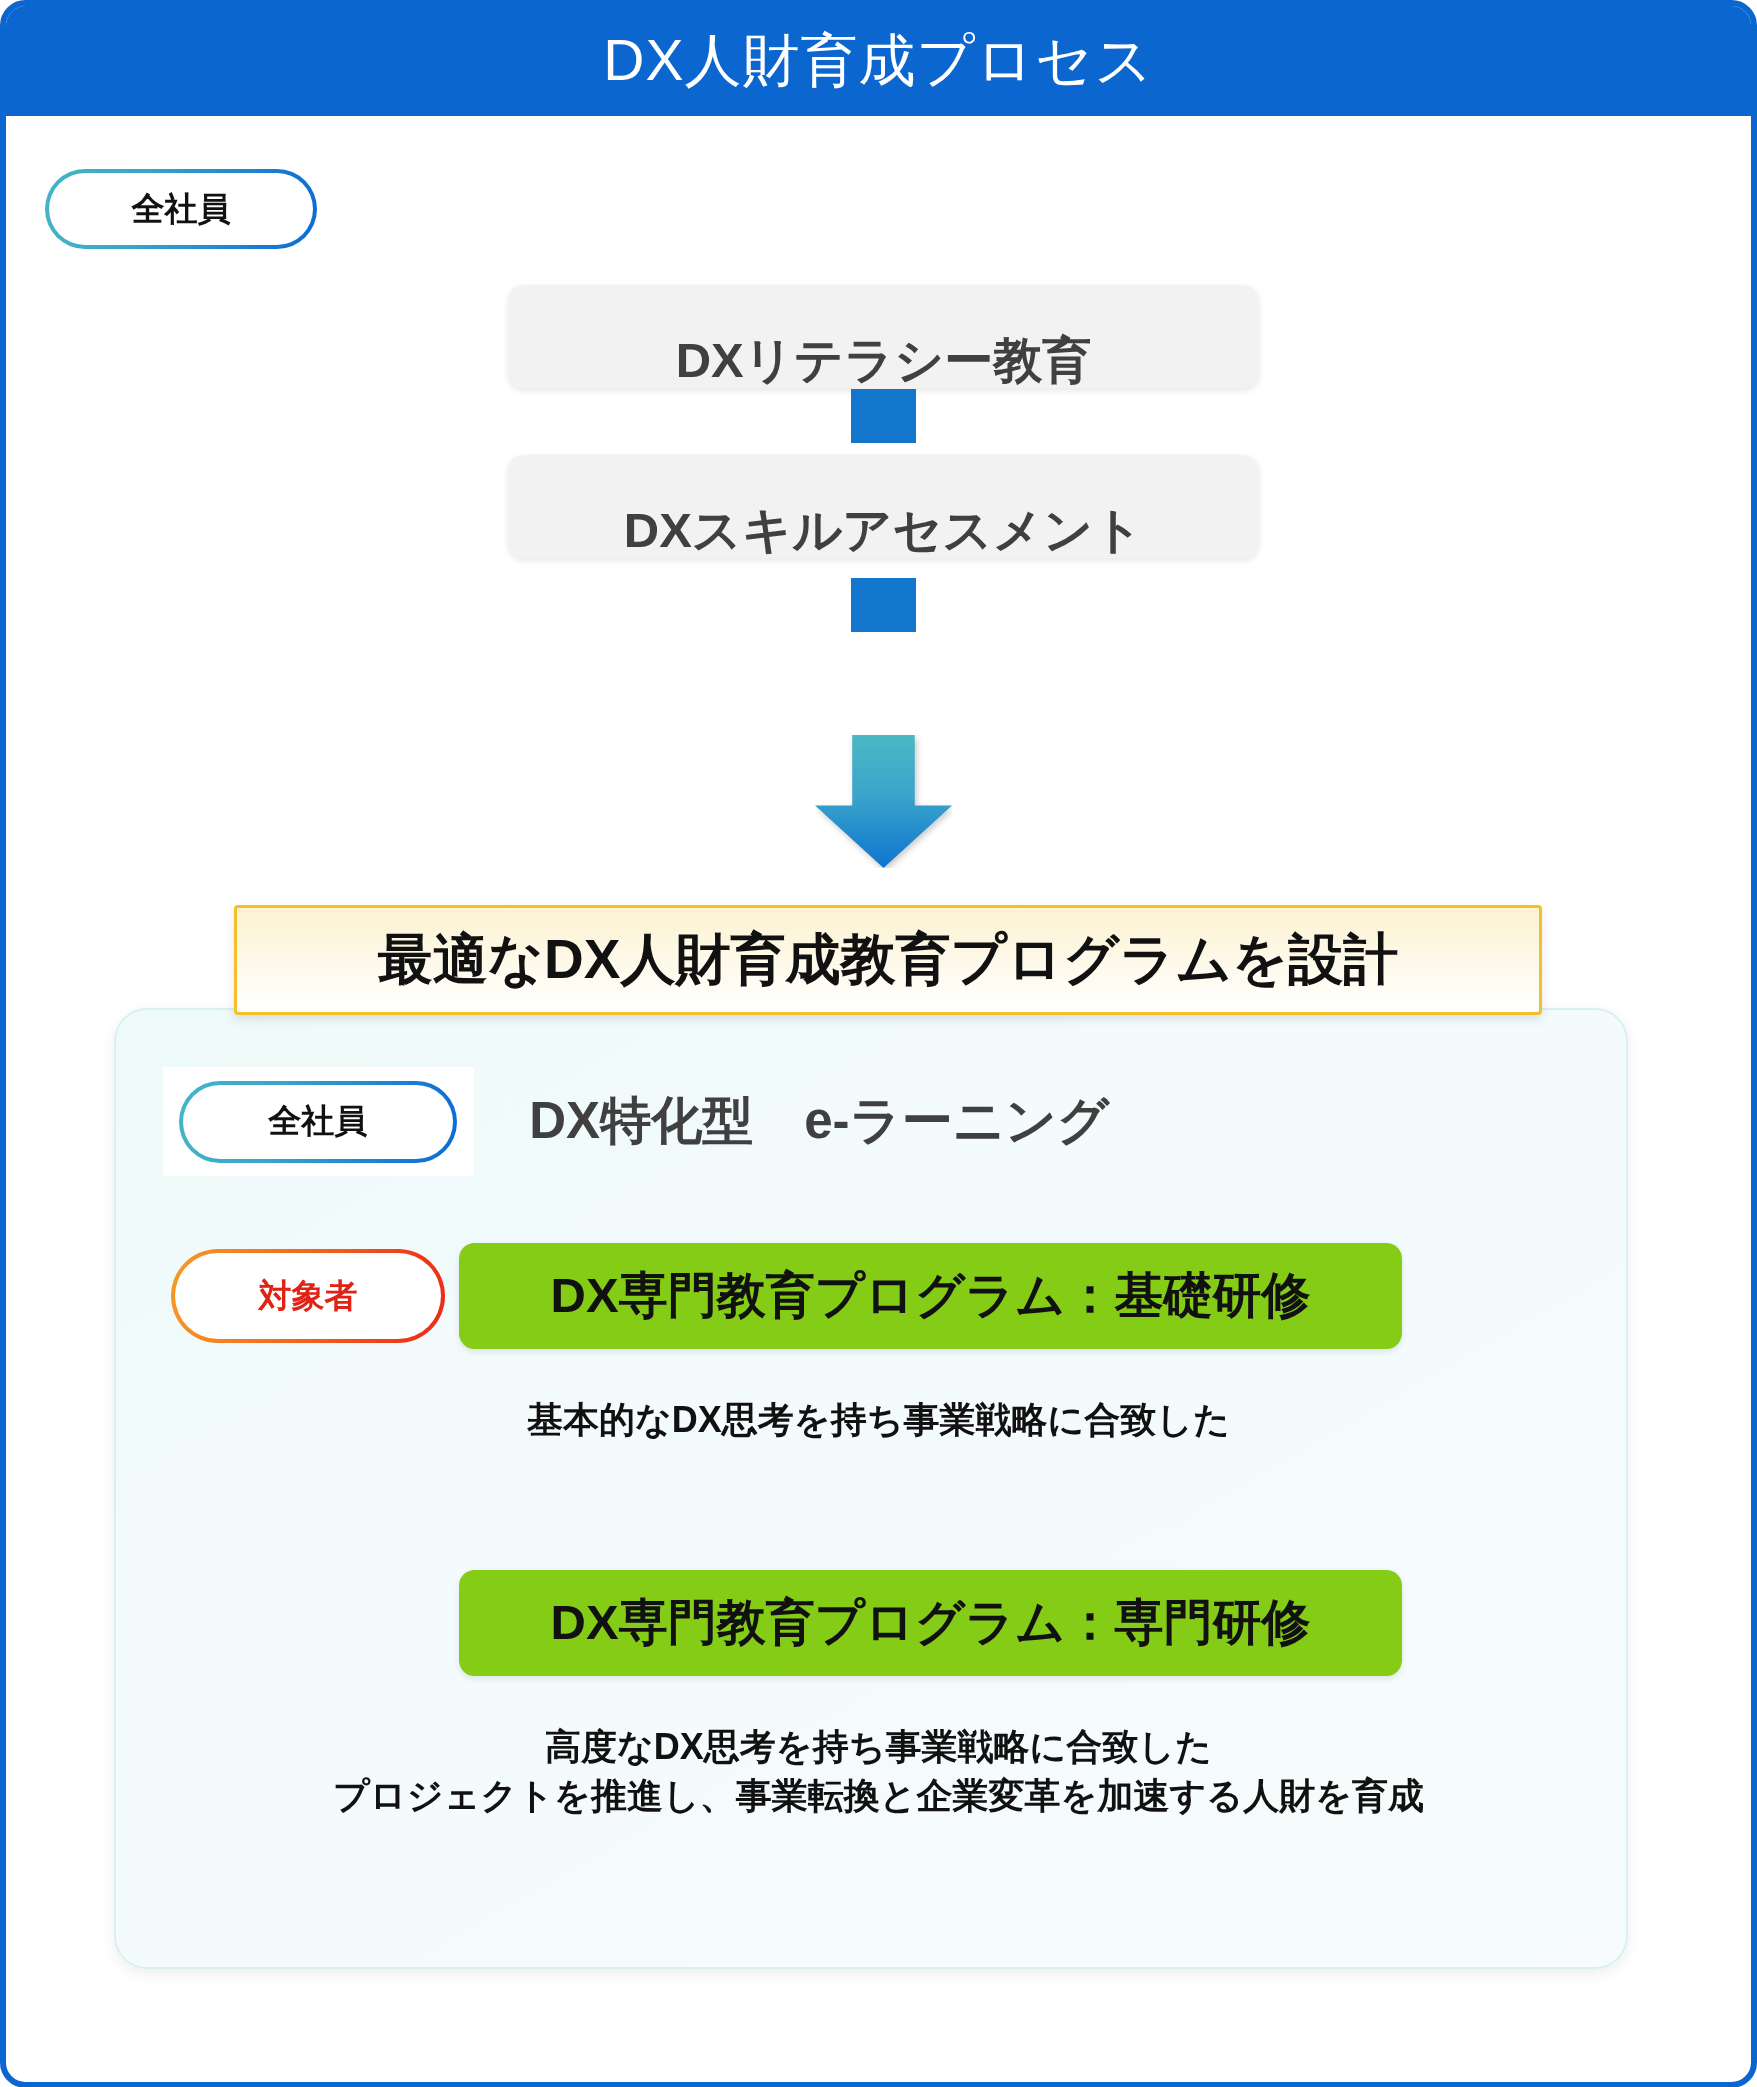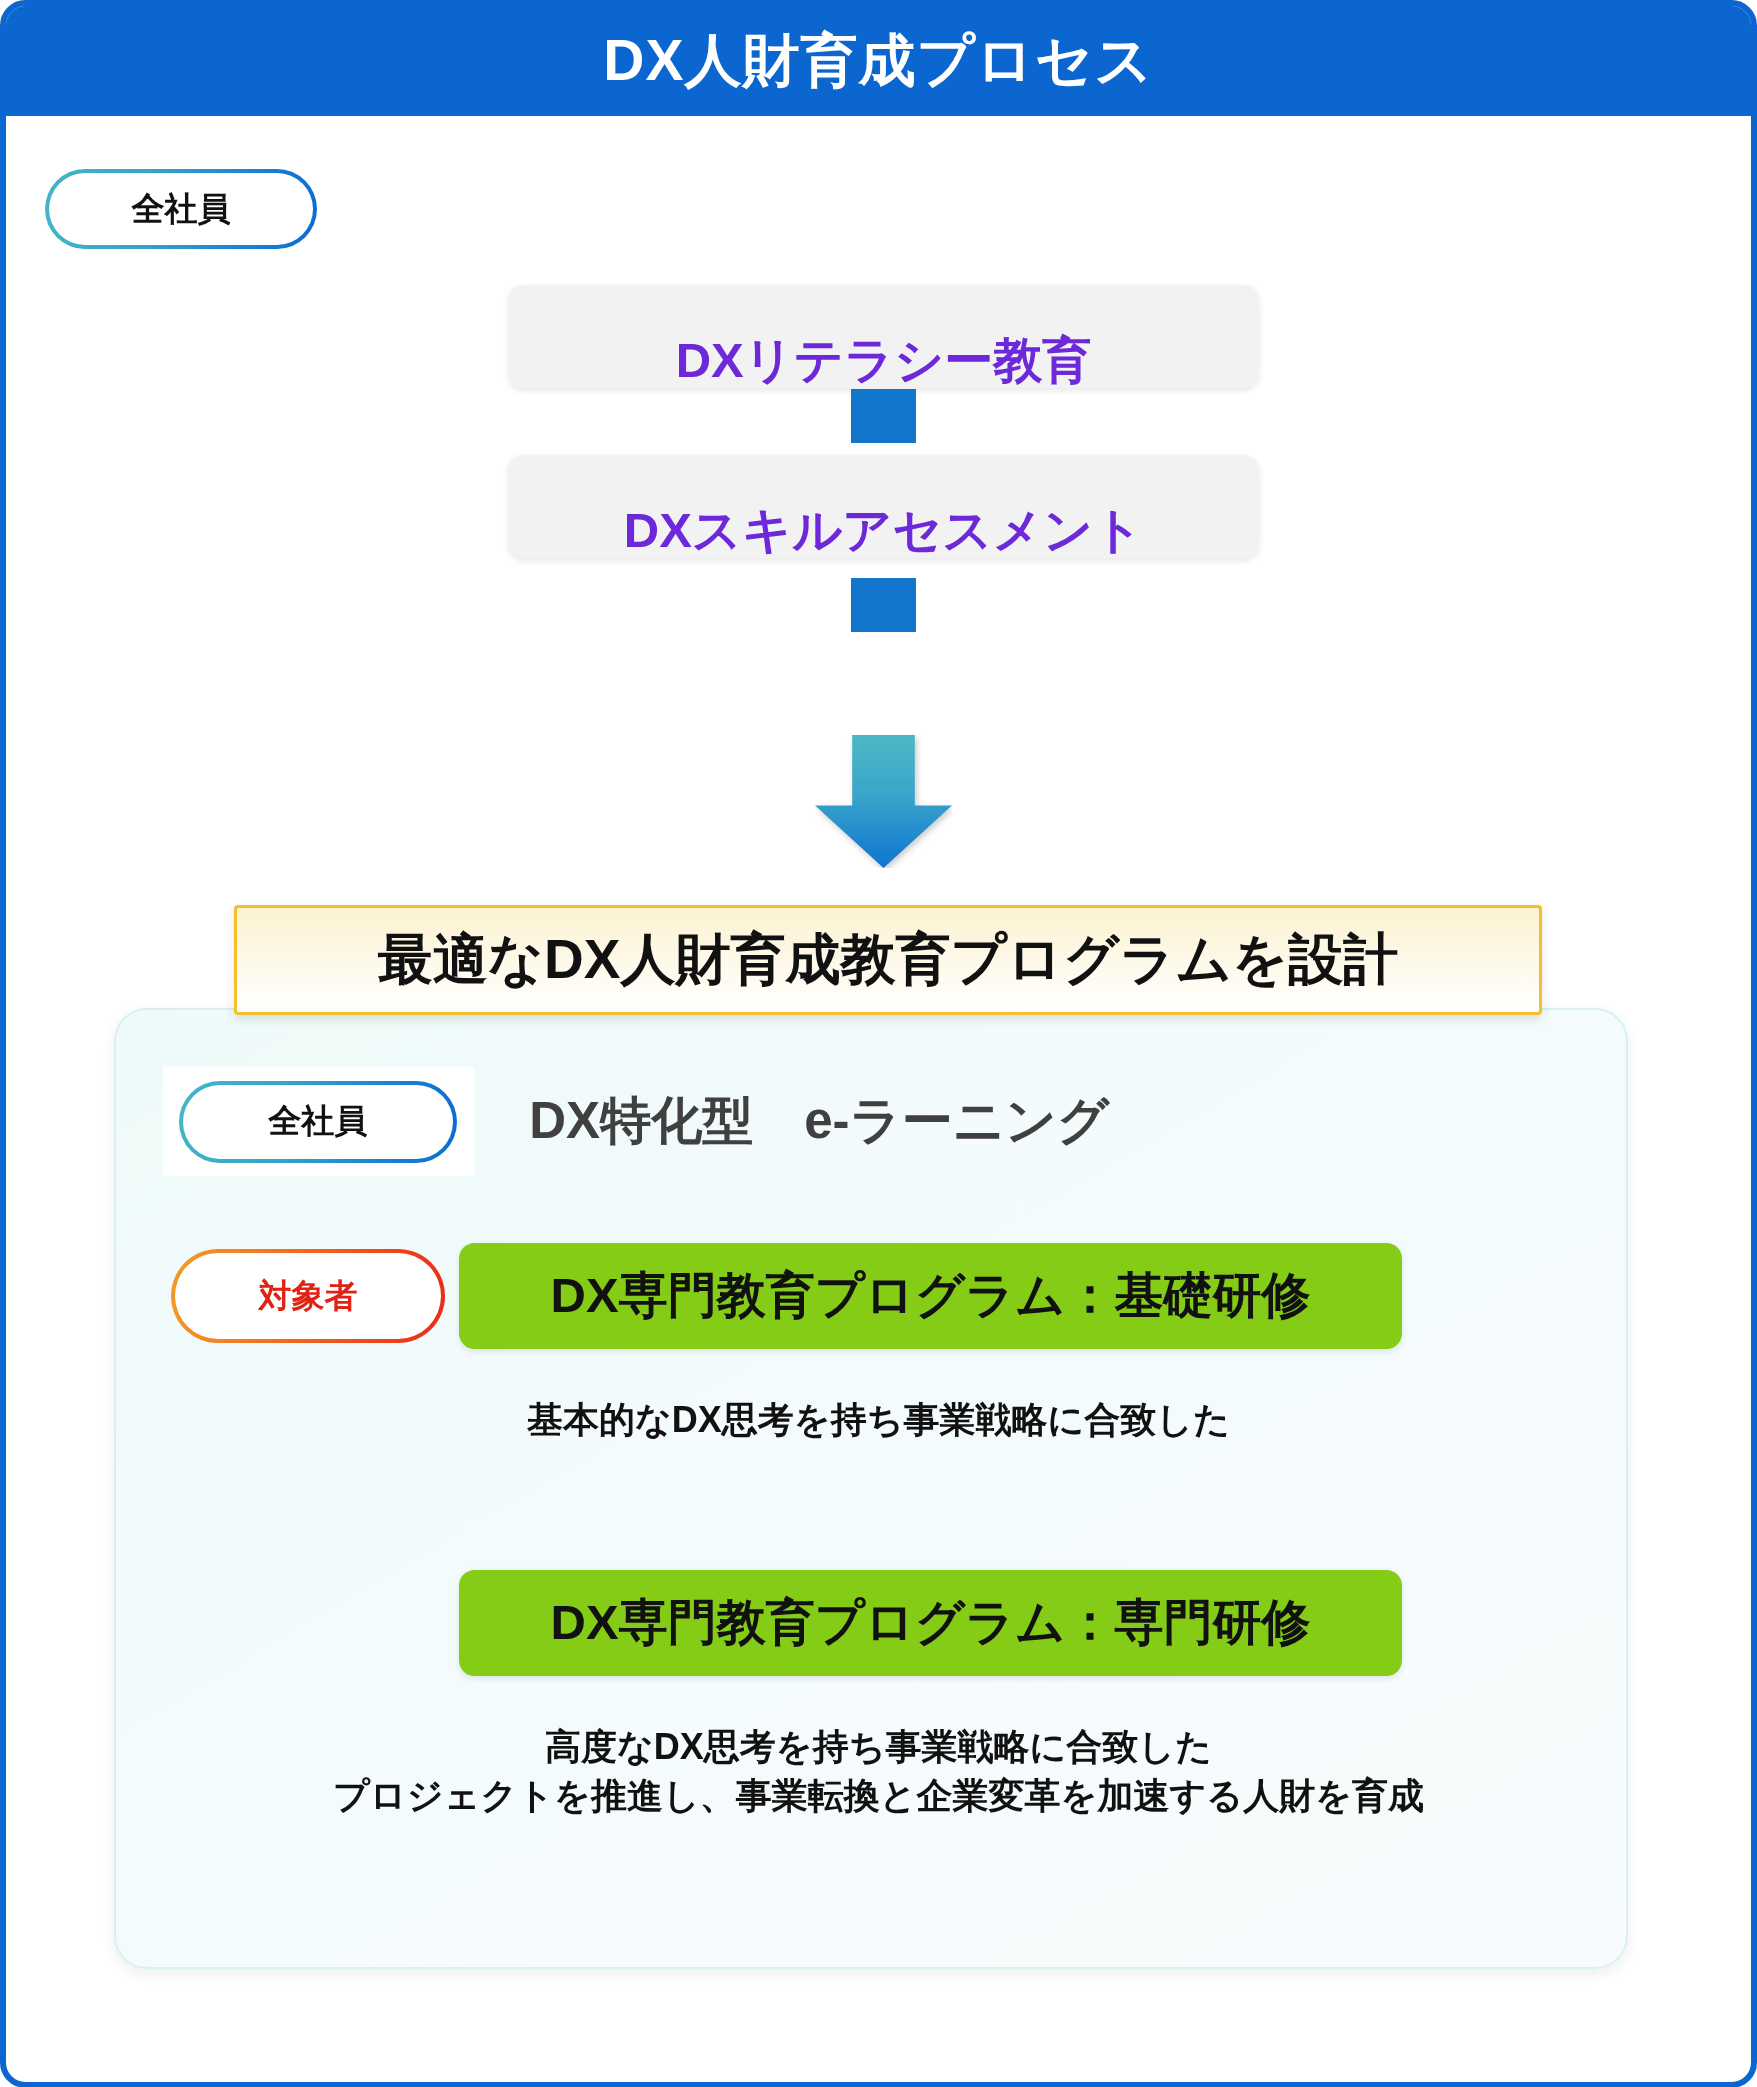--- a/index.html
+++ b/index.html
@@ -22,21 +22,21 @@
 
   
   #header{
     position:absolute;left:0;top:0;width:100%;height:110px;
     background:#0b66cf;
     display:flex;align-items:center;justify-content:center;
   }
   #header-title{
     color:#ffffff;
     font-size:57px;
-    font-weight:bold;
+    font-weight:normal;
     letter-spacing:1px;
     white-space:nowrap;
   }
 
   
   .pill{
     box-sizing:border-box;
     display:flex;align-items:center;justify-content:center;
     background:#ffffff;
     border-radius:979px;
@@ -72,21 +72,21 @@
   
   .flowbox{
     position:absolute;
     box-sizing:border-box;
     background:#f2f2f2;
     border-radius:15.7px;
     display:flex;align-items:center;justify-content:center;
     box-shadow:0 2.9px 6.9px rgba(0,0,0,.09);
   }
   .flowbox span{
-    font-size:49px;font-weight:bold;color:#6d28d9;white-space:nowrap;margin-top:48px;
+    font-size:49px;font-weight:bold;color:#404040;white-space:nowrap;margin-top:48px;
   }
   #flow-box-1{left:502px;top:279px;width:751px;height:103px;}
   #flow-box-2{left:502px;top:449px;width:751px;height:103px;}
 
   .connector{
     position:absolute;
     background:#1277cc;
     width:65px;height:54px;
   }
   #connector-1{left:845px;top:383px;}

